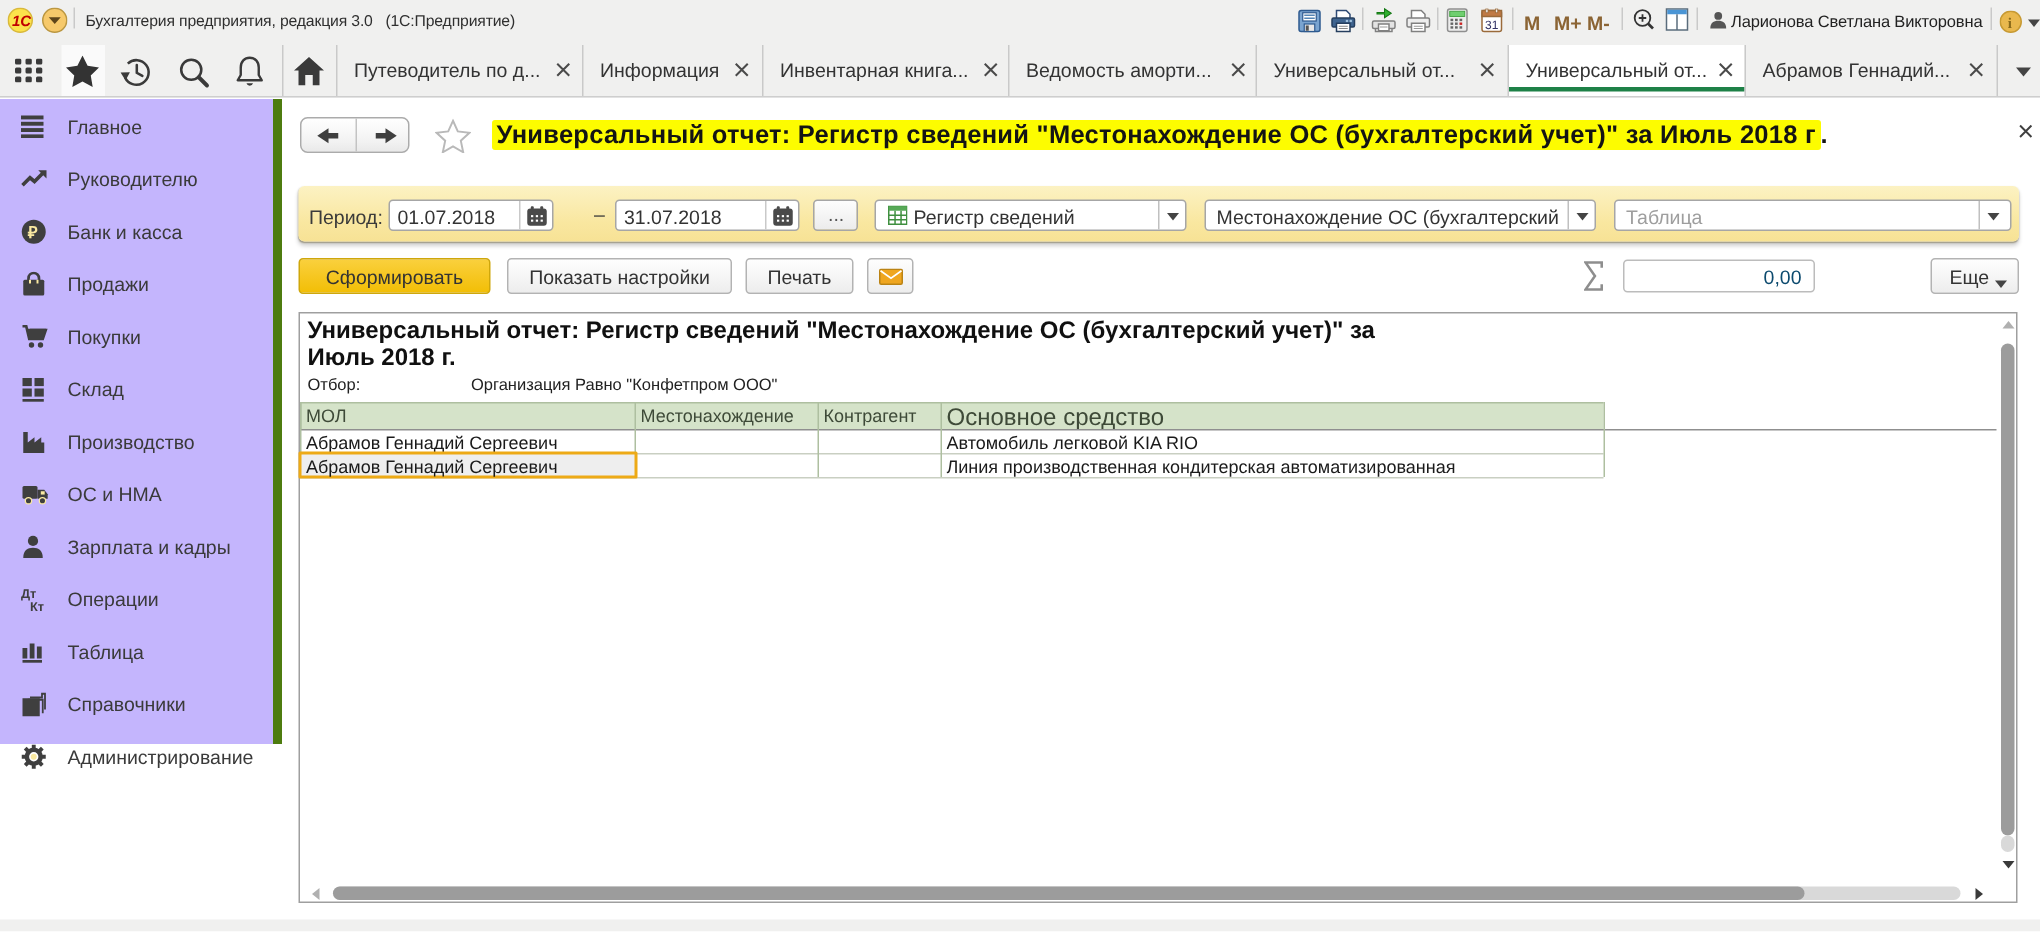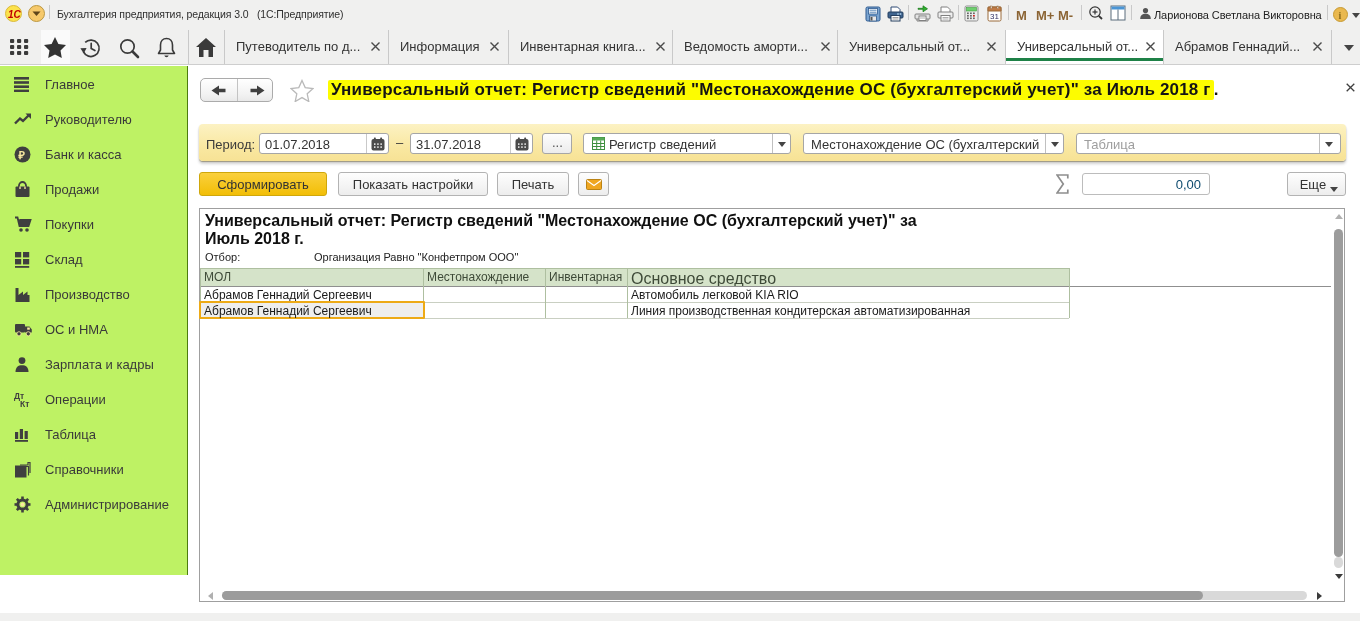--- a/index.html
+++ b/index.html
@@ -13,21 +13,21 @@
 
 #tabbar{position:absolute;left:0;top:30px;width:1360px;height:35px;background:#f0f0ef;border-bottom:1px solid #cecece}
 .tab{position:absolute;top:0;height:34px;font-size:13px;color:#333}
 .tab .lbl{position:absolute;left:11px;top:8.5px;white-space:nowrap;overflow:hidden}
 .tabx{position:absolute;top:11px;width:11px;height:11px}
 .tabx svg{display:block}
 .tabsep{position:absolute;top:0;width:1px;height:34px;background:#c9c9c9}
 #activetab{background:#fff}
 #activetab .grn{position:absolute;left:0;right:0;bottom:3px;height:3px;background:#1e8147}
 
-#sidebar{position:absolute;left:0;top:66px;width:188px;height:509px;background:#bef264;border-right:1px solid #4d7c0f}
+#sidebar{position:absolute;left:0;top:66px;width:188px;height:430px;background:#c4b5fd;border-right:6px solid #4d7c0f}
 .sbitem{position:absolute;left:0;width:188px;height:35px}
 .sbitem .txt{position:absolute;left:45px;top:9.5px;font-size:13px;color:#3a3a3a}
 .sbitem svg{position:absolute;left:14px;top:9px}
 
 #main{position:absolute;left:189px;top:66px;width:1171px;height:547px;background:#fff}
 
 .navbtns{position:absolute;left:11px;top:12px;width:73px;height:24px;border:1px solid #ababab;border-radius:5px;background:linear-gradient(#ffffff,#f2f2f2 70%,#e9e9e9)}
 .navbtns .div{position:absolute;left:36px;top:0;width:1px;height:22px;background:#c3c3c3}
 .favstar{position:absolute;left:101px;top:13px}
 .hl-title{position:absolute;left:139px;top:14px;height:20px;line-height:15px;font-size:17px;letter-spacing:0.18px;font-weight:bold;color:#141414;white-space:nowrap}
@@ -387,21 +387,21 @@
   </div>
   <svg class="favstar" width="24" height="23" viewBox="0 0 24 23">
       <path d="M12 1.5 L15.2 8.6 L23 9.5 L17.2 14.8 L18.8 22.5 L12 18.6 L5.2 22.5 L6.8 14.8 L1 9.5 L8.8 8.6 Z" fill="none" stroke="#b9b9b9" stroke-width="1.3"></path>
     </svg>
   <div class="hl-title"><span class="hl">Универсальный отчет: Регистр сведений "Местонахождение ОС (бухгалтерский учет)" за Июль 2018 г</span>.</div>
   <svg class="closex" width="9" height="9" viewBox="0 0 9 9">
       <path d="M0.7 0.7 L8.3 8.3 M8.3 0.7 L0.7 8.3" stroke="#3f3f3f" stroke-width="1.3"></path>
     </svg>
   <div id="filterband">
     <div class="flbl" style="left:7px">Период:</div>
-    <div class="fld" style="left:60px;width:130px">
+    <div class="fld" style="left:60px;width:110px">
         <span style="position:absolute;left:5px;top:3px">01.07.2018</span>
         <span class="calbox">
           <svg width="14" height="14" viewBox="0 0 14 14">
             <rect x="0.5" y="2" width="13" height="11.5" rx="2" fill="#4a4a4a"></rect>
             <rect x="2.9" y="0.5" width="1.9" height="2.8" rx="0.6" fill="#4a4a4a"></rect>
             <rect x="9.2" y="0.5" width="1.9" height="2.8" rx="0.6" fill="#4a4a4a"></rect>
             <g fill="#fff">
               <rect x="3" y="6.4" width="1.5" height="1.4"></rect>
               <rect x="6.2" y="6.4" width="1.5" height="1.4"></rect>
               <rect x="9.4" y="6.4" width="1.5" height="1.4"></rect>
@@ -470,21 +470,21 @@
     </div>
   <div class="btn" style="left:1098px;width:59px"><span>Еще&nbsp;&nbsp;</span><span class="tri" style="right:7px;top:10px;border:4px solid transparent;border-top:5px solid #444"></span></div>
   <div id="report">
     <div class="rline" style="position:absolute;left:5px;top:3px;line-height:18px">Универсальный отчет: Регистр сведений "Местонахождение ОС (бухгалтерский учет)" за<br>Июль 2018 г.</div>
     <div class="abs" style="left:5px;top:42px;font-size:11px;color:#222">Отбор:</div>
     <div class="abs" style="left:114px;top:42px;font-size:11px;color:#222">Организация Равно "Конфетпром ООО"</div>
 
     <div class="abs" style="left:0;top:59px;width:869px;height:17.5px;background:#d5e3c9;border-top:1px solid #aebfa0;border-left:1px solid #aebfa0"></div>
     <div class="cell" style="left:4px;top:61px;color:#3e4a38;font-size:12px">МОЛ</div>
     <div class="cell" style="left:227px;top:61px;color:#3e4a38;font-size:12px">Местонахождение</div>
-    <div class="cell" style="left:349px;top:61px;color:#3e4a38;font-size:12px">Инвентарная</div>
+    <div class="cell" style="left:349px;top:61px;color:#3e4a38;font-size:12px">Контрагент</div>
     <div class="cell" style="left:431px;top:61px;color:#3e4a38;font-size:16px">Основное средство</div>
     <div class="abs" style="left:0;top:76.5px;width:1131px;height:1px;background:#8f8f8f"></div>
     <div class="abs" style="left:0;top:92.5px;width:869px;height:1px;background:#c9cfc2"></div>
     <div class="abs" style="left:0;top:108.5px;width:869px;height:1px;background:#c9cfc2"></div>
     <div class="abs" style="left:0;top:59px;width:1px;height:50px;background:#aebfa0"></div>
     <div class="abs" style="left:223px;top:59px;width:1px;height:50px;background:#aebfa0"></div>
     <div class="abs" style="left:345px;top:59px;width:1px;height:50px;background:#aebfa0"></div>
     <div class="abs" style="left:427px;top:59px;width:1px;height:50px;background:#aebfa0"></div>
     <div class="abs" style="left:869px;top:59px;width:1px;height:50px;background:#aebfa0"></div>
     <div class="cell" style="left:4px;top:79px">Абрамов Геннадий Сергеевич</div>

